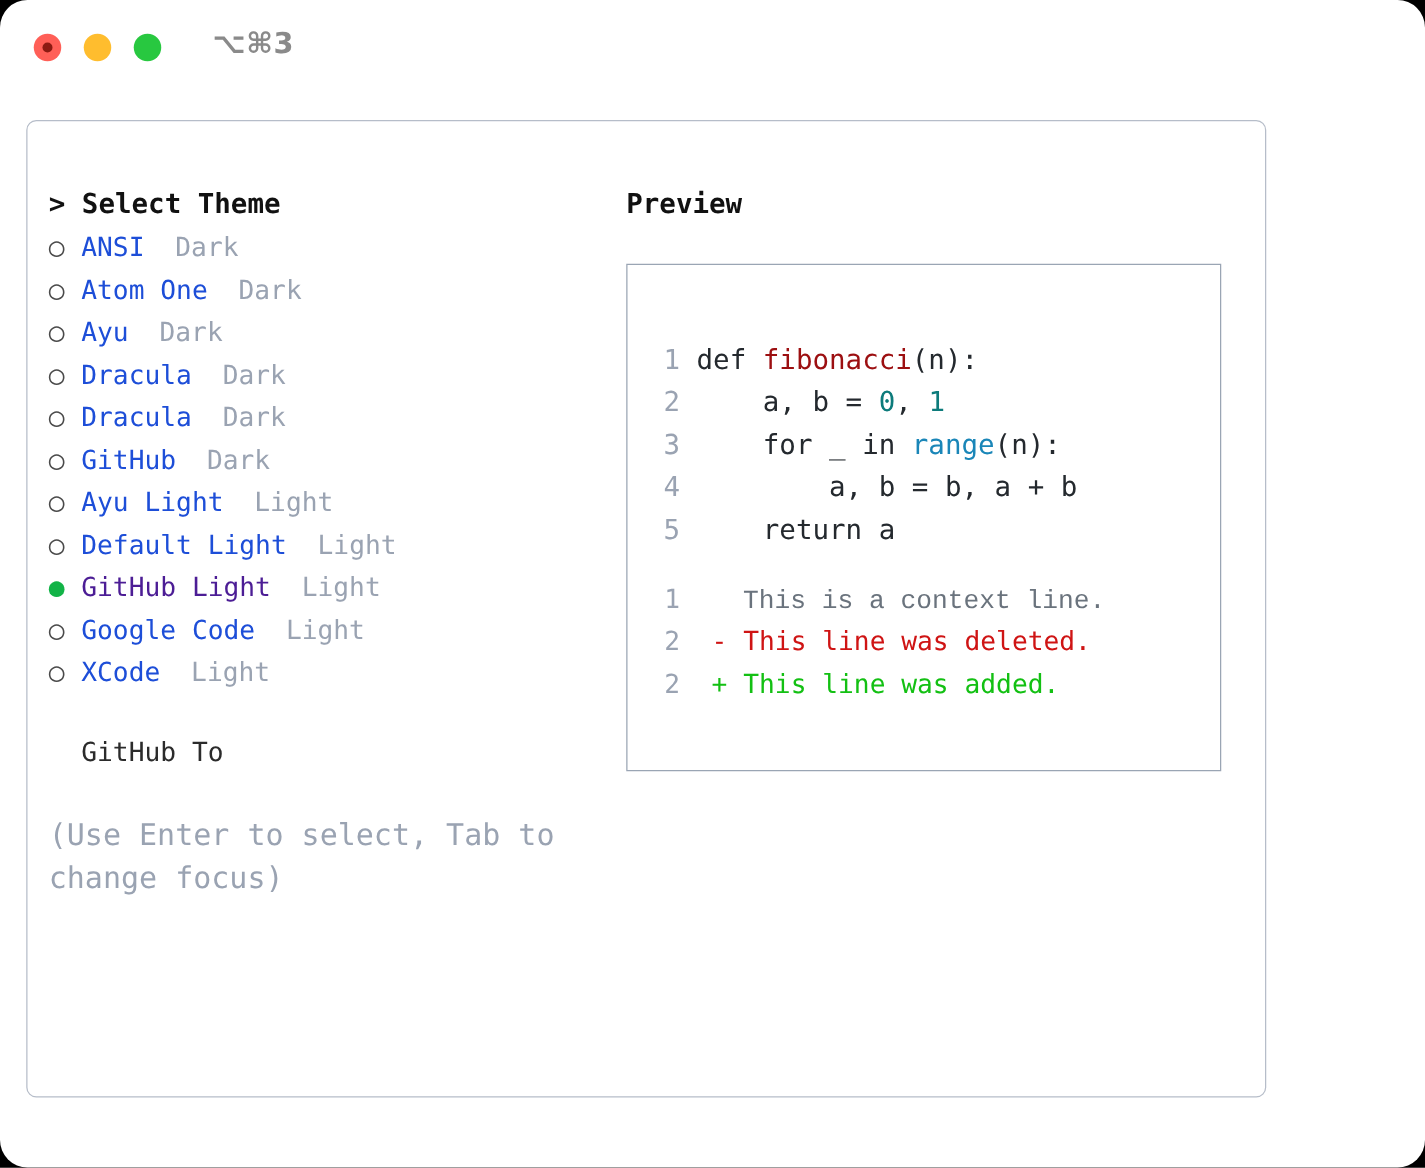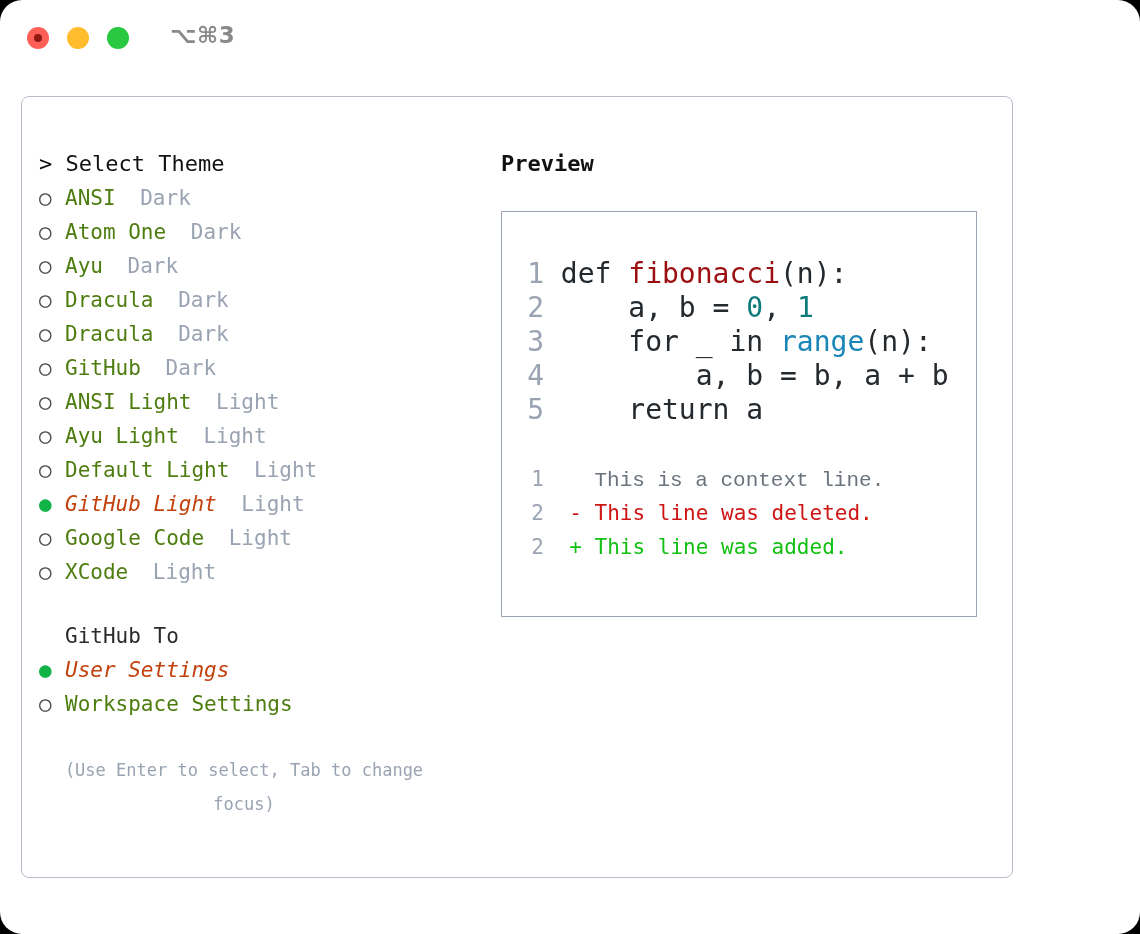--- a/index.html
+++ b/index.html
@@ -77,60 +77,59 @@
 
   
   #left-col {
     position: absolute;
     left: 17px;
     top: 50px;
     width: 440px;
   }
   .section-header {
     font-size: 22px;
-    font-weight: normal;
+    font-weight: bold;
     color: #111111;
     white-space: pre;
     line-height: 34px;
     height: 34px;
   }
   .opt-row {
     height: 34px;
     line-height: 34px;
     font-size: 21px;
     white-space: pre;
     color: #2b2b2b;
   }
   .bullet {
     display: inline-block;
     width: 26px;
     color: #4a4a4a;
   }
   .bullet.sel { color: #12b347; }
-  .opt-label { color: #4d7c0f; }
-  .opt-row.selected .opt-label { color: #c2410c; font-style: italic; }
+  .opt-label { color: #1d4ed8; }
+  .opt-row.selected .opt-label { color: #4c1d95; }
   .opt-suffix { color: #9aa3b2; margin-left: 12px; }
 
   #apply-block { margin-top: 30px; }
   .apply-header {
     font-size: 21px;
     color: #2b2b2b;
     white-space: pre;
     height: 34px;
     line-height: 34px;
     padding-left: 26px;
   }
   #hint {
     margin-top: 32px;
-    font-size: 17px;
+    font-size: 24px;
     color: #9aa3b2;
     line-height: 34px;
     width: 410px;
     white-space: pre-wrap;
-    text-align: center;
   }
 
   
   #right-col {
     position: absolute;
     left: 479px;
     top: 50px;
     width: 490px;
   }
   #preview-title {
@@ -145,22 +144,22 @@
     width: 476px;
     height: 406px;
     border: 1px solid #9aa5b4;
     box-sizing: border-box;
     background: #ffffff;
     position: relative;
   }
   #code-area {
     position: absolute;
     left: 18px;
-    top: 45px;
-    font-size: 28px;
+    top: 60px;
+    font-size: 22px;
     line-height: 34px;
     white-space: pre;
   }
   .code-line { height: 34px; white-space: pre; }
   .ln {
     display: inline-block;
     width: 24px;
     text-align: right;
     color: #9aa3b2;
   }
@@ -199,34 +198,29 @@
 
     <div id="left-col">
       <div class="section-header">&gt; Select Theme</div>
       <div id="theme-list">
           <div class="opt-row"><span class="bullet">○</span><span class="opt-label">ANSI</span><span class="opt-suffix"> Dark</span></div>
           <div class="opt-row"><span class="bullet">○</span><span class="opt-label">Atom One</span><span class="opt-suffix"> Dark</span></div>
           <div class="opt-row"><span class="bullet">○</span><span class="opt-label">Ayu</span><span class="opt-suffix"> Dark</span></div>
           <div class="opt-row"><span class="bullet">○</span><span class="opt-label">Dracula</span><span class="opt-suffix"> Dark</span></div>
           <div class="opt-row"><span class="bullet">○</span><span class="opt-label">Dracula</span><span class="opt-suffix"> Dark</span></div>
           <div class="opt-row"><span class="bullet">○</span><span class="opt-label">GitHub</span><span class="opt-suffix"> Dark</span></div>
-          <div class="opt-row"><span class="bullet">○</span><span class="opt-label">ANSI Light</span><span class="opt-suffix"> Light</span></div>
           <div class="opt-row"><span class="bullet">○</span><span class="opt-label">Ayu Light</span><span class="opt-suffix"> Light</span></div>
           <div class="opt-row"><span class="bullet">○</span><span class="opt-label">Default Light</span><span class="opt-suffix"> Light</span></div>
           <div class="opt-row selected"><span class="bullet sel">●</span><span class="opt-label">GitHub Light</span><span class="opt-suffix"> Light</span></div>
           <div class="opt-row"><span class="bullet">○</span><span class="opt-label">Google Code</span><span class="opt-suffix"> Light</span></div>
           <div class="opt-row"><span class="bullet">○</span><span class="opt-label">XCode</span><span class="opt-suffix"> Light</span></div>
         </div>
 
       <div id="apply-block">
         <div class="apply-header">GitHub To</div>
-        <div id="apply-list">
-            <div class="opt-row selected"><span class="bullet sel">●</span><span class="opt-label">User Settings</span></div>
-            <div class="opt-row"><span class="bullet">○</span><span class="opt-label">Workspace Settings</span></div>
-          </div>
       </div>
 
       <div id="hint">(Use Enter to select, Tab to change focus)</div>
     </div>
 
     <div id="right-col">
       <div id="preview-title">Preview</div>
       <div id="preview-box">
         <div id="code-area"><div class="code-line"><span class="ln">1</span><span> </span><span class="tok-kw">def </span><span class="tok-fn">fibonacci</span><span class="tok-plain">(n):</span></div><div class="code-line"><span class="ln">2</span><span> </span><span class="tok-plain">    a, b = </span><span class="tok-num">0</span><span class="tok-plain">, </span><span class="tok-num">1</span></div><div class="code-line"><span class="ln">3</span><span> </span><span class="tok-plain">    for _ in </span><span class="tok-builtin">range</span><span class="tok-plain">(n):</span></div><div class="code-line"><span class="ln">4</span><span> </span><span class="tok-plain">        a, b = b, a + b</span></div><div class="code-line"><span class="ln">5</span><span> </span><span class="tok-plain">    return a</span></div></div>
         <div id="diff-area"><div class="code-line"><span class="ln">1</span><span class="diff-ctx">    </span><span class="diff-ctx">This is a context line.</span></div><div class="code-line"><span class="ln">2</span><span class="diff-del">  - </span><span class="diff-del">This line was deleted.</span></div><div class="code-line"><span class="ln">2</span><span class="diff-add">  + </span><span class="diff-add">This line was added.</span></div></div>

